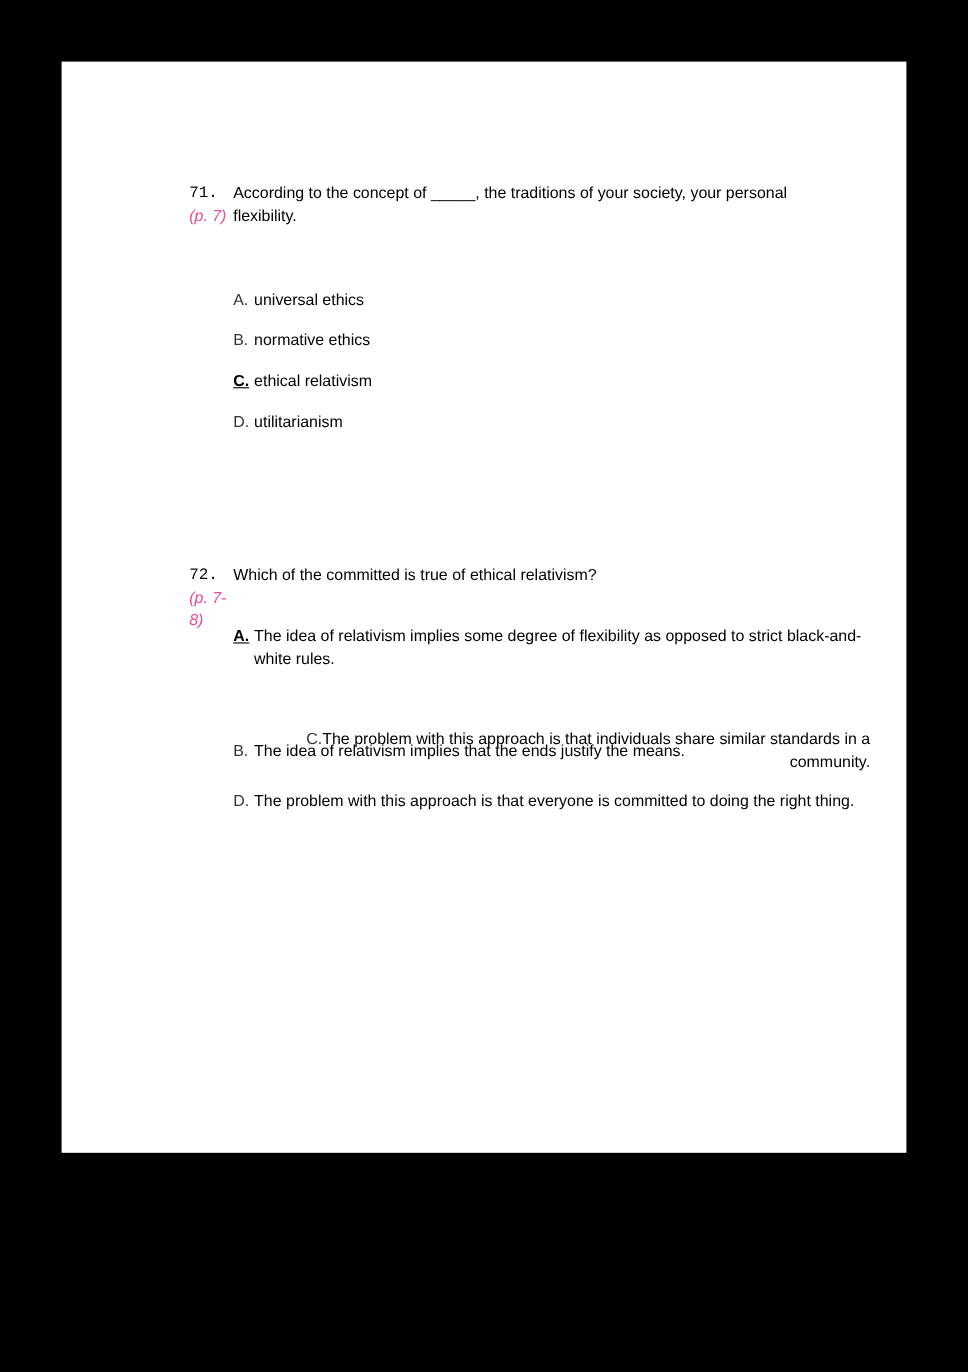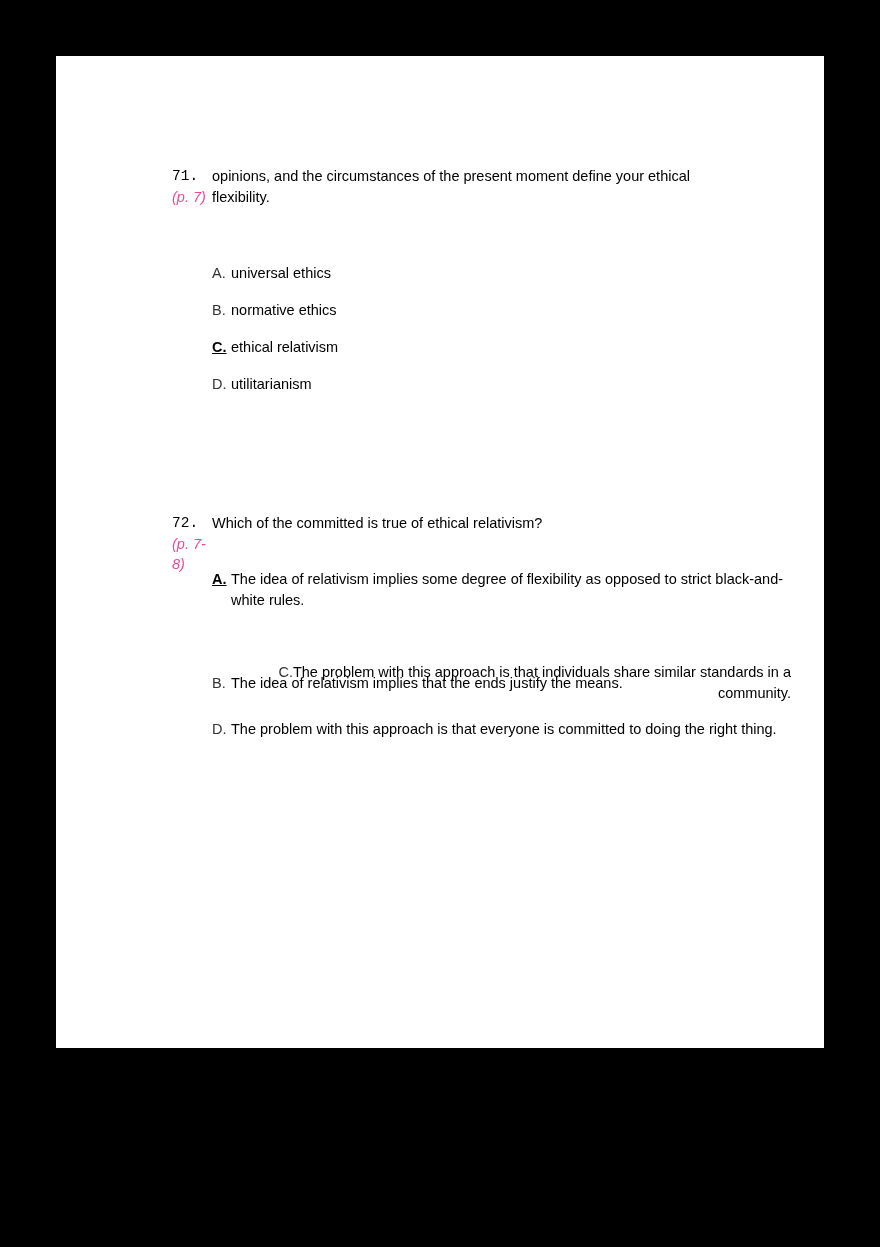--- a/index.html
+++ b/index.html
@@ -76,21 +76,21 @@
   </style>
 </head>
 <body>
 
 <div class="page">
 
   <div class="question" style="top:110px;">
     <div class="q-num">71.</div>
     <div class="q-ref" style="top:20.5px;">(p. 7)</div>
     <div class="q-stem">
-      <div>opinions, and the circumstances of the present moment define your ethical</div>
+      <div>According to the concept of _____, the traditions of your society, your personal</div>
       <div>flexibility.</div>
     </div>
     <div class="options" style="top:97px;">
       <div class="option" style="top:0px;">
         <span class="opt-letter">A.</span><span>universal ethics</span>
       </div>
       <div class="option" style="top:37px;">
         <span class="opt-letter">B.</span><span>normative ethics</span>
       </div>
       <div class="option" style="top:74px;">

